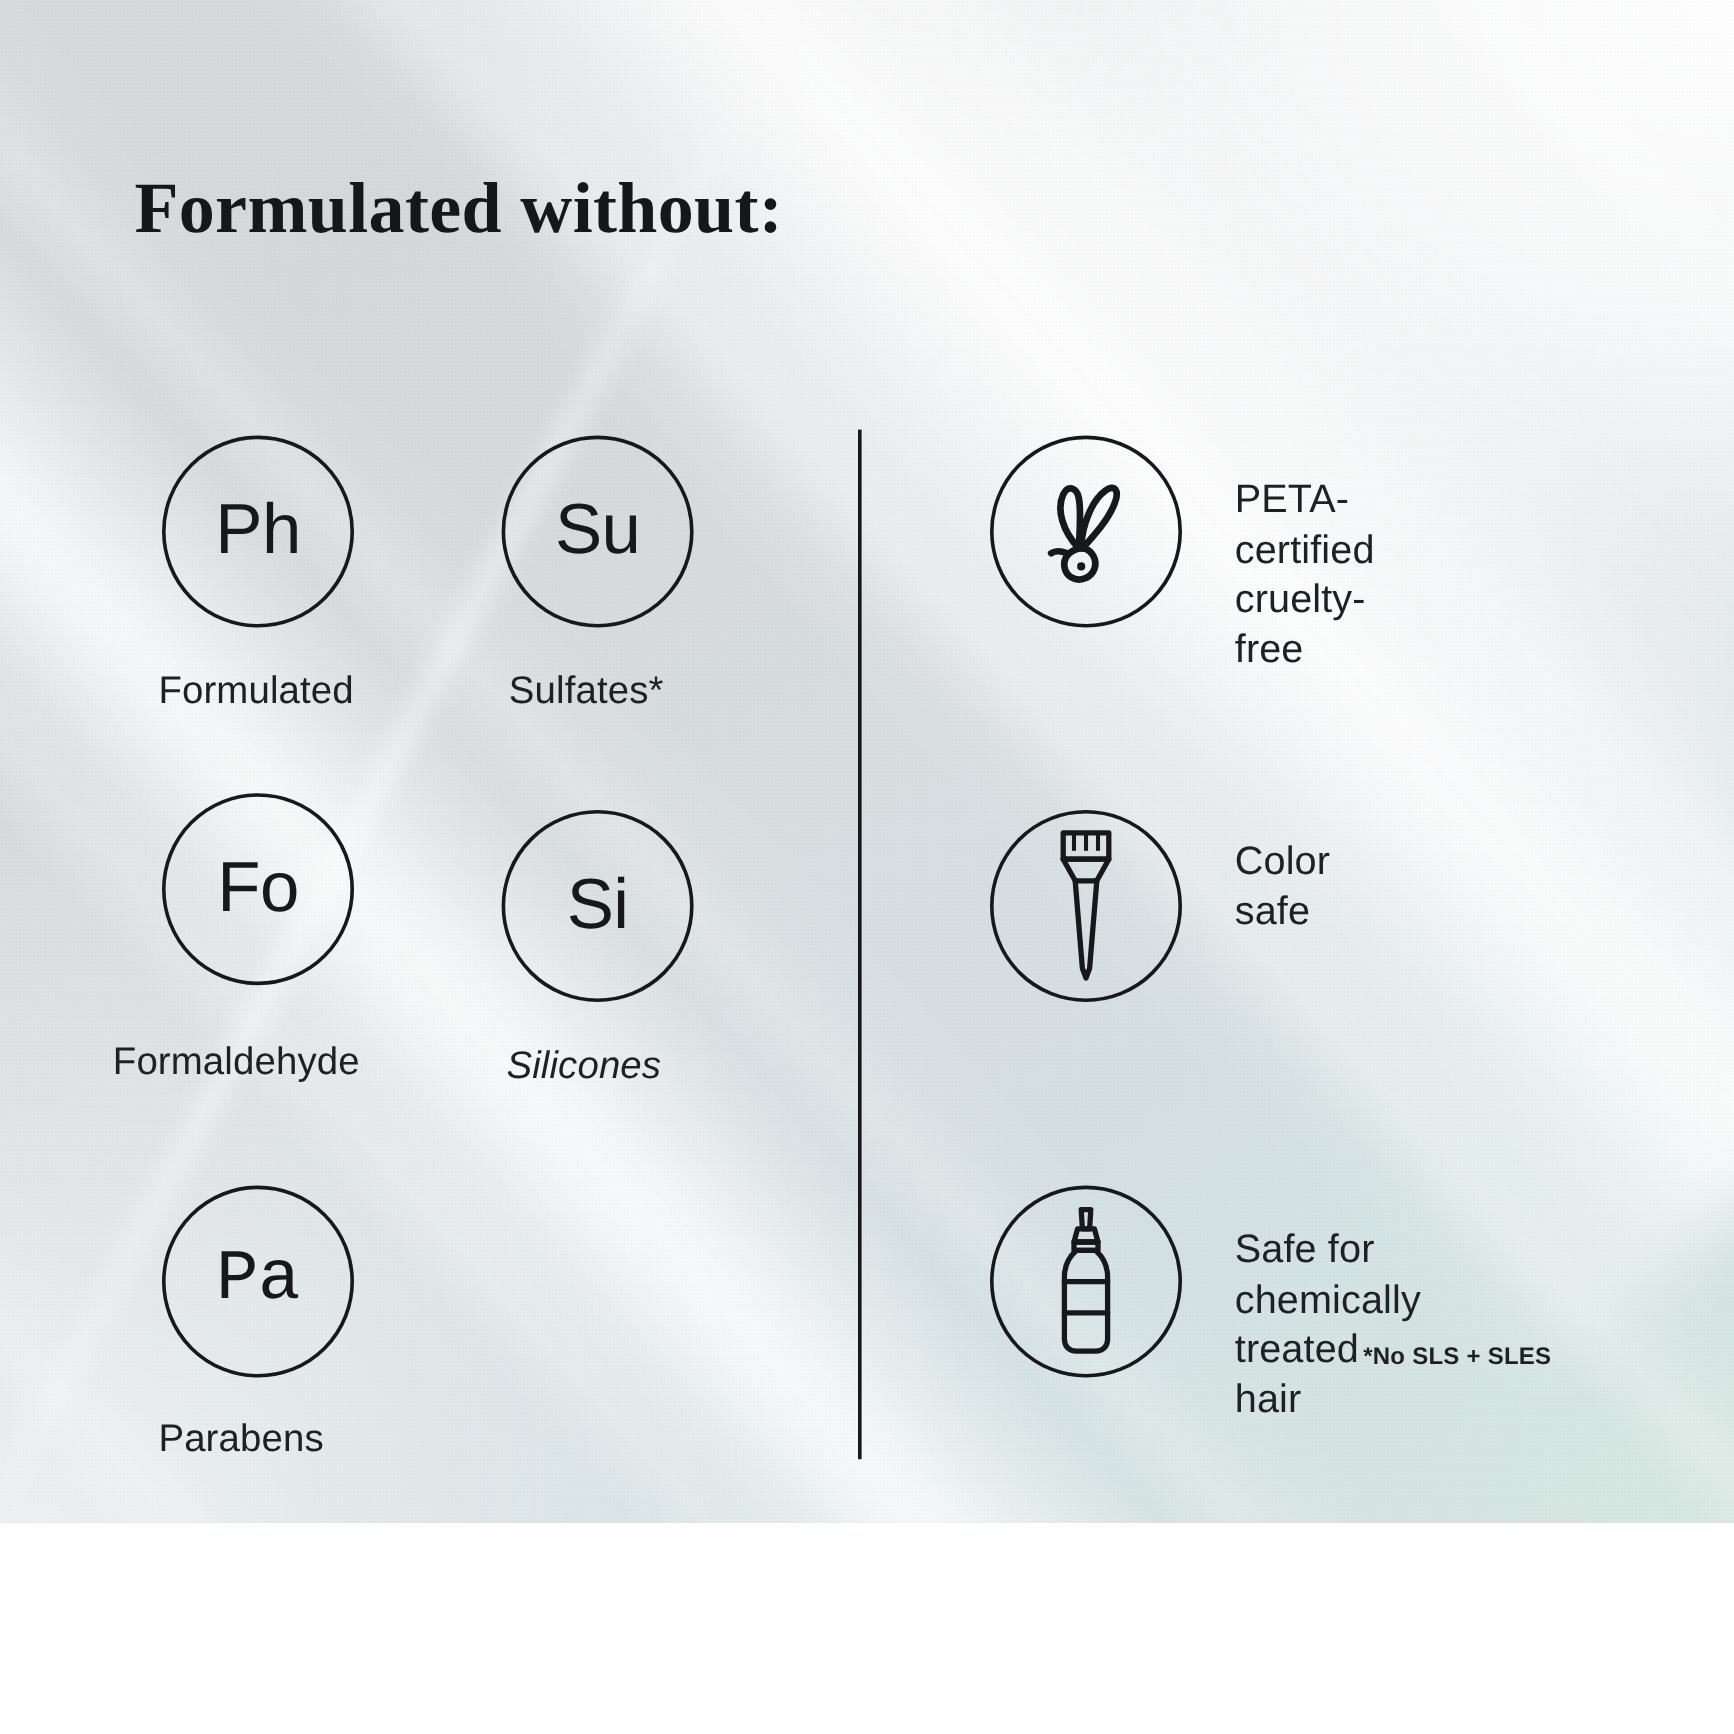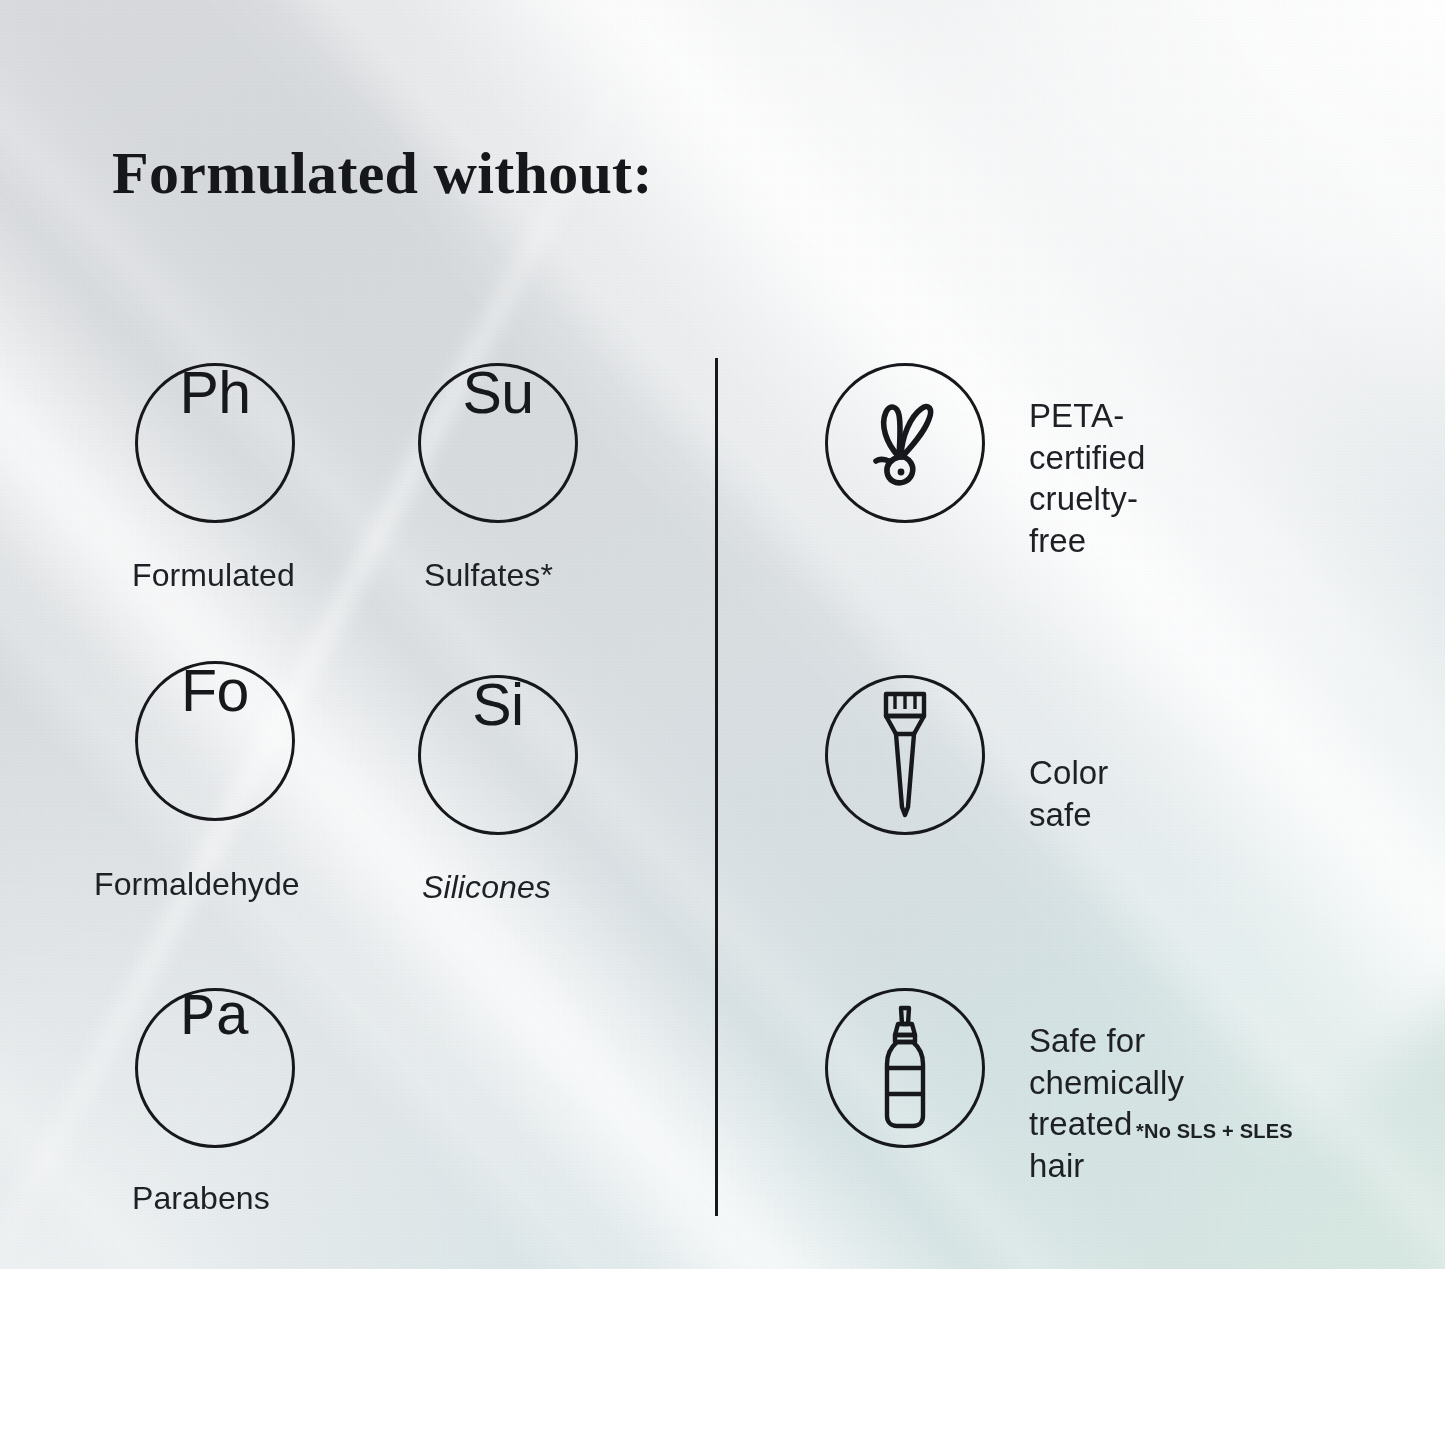--- a/index.html
+++ b/index.html
@@ -147,21 +147,21 @@
 
   
   .chip { position:absolute; }
 
   .chip-circle {
     position:absolute;
     width:160px; height:160px;
     border:3px solid #16181b;
     border-radius:50%;
     display:flex;
-    align-items:flex-start;
+    align-items:center;
     justify-content:center;
   }
 
   .chip-abbr {
     font-size:59px;
     font-weight:400;
     color:#16181b;
     letter-spacing:-0.5px;
     line-height:1;
     transform:translateY(-2px);
@@ -287,21 +287,21 @@
         <path d="M10 27 L48 27 L38 45 L20 45 Z"></path>
         <path d="M20 45 L26 118 L29 126 L32 118 L38 45"></path>
       </g>
       <g stroke="#16181b" stroke-width="3.4">
         <line x1="19" y1="6" x2="19" y2="20"></line>
         <line x1="29" y1="6" x2="29" y2="20"></line>
         <line x1="39" y1="6" x2="39" y2="20"></line>
       </g>
     </svg>
           </div>
-          <div class="feature-text" style="top: 752px;">Color safe</div>
+          <div class="feature-text" style="top: 696px;">Color safe</div>
         </div>
         <div class="feature">
           <div class="feature-circle" style="left: 825px; top: 988px;">
             <svg width="62" height="128" viewBox="0 0 62 128">
       <g fill="none" stroke="#16181b" stroke-width="4.4" stroke-linejoin="round" stroke-linecap="round">
         <path d="M27 4 L35 4 L34 20 L28 20 Z"></path>
         <path d="M24 20 L38 20 L41 31 L21 31 Z"></path>
         <path d="M21 31 L41 31 L41 38 L21 38 Z"></path>
         <path d="M23 38 C16 44 13 51 13 60 L13 112 C13 118 17 122 23 122 L39 122 C45 122 49 118 49 112 L49 60 C49 51 46 44 39 38 Z"></path>
         <line x1="13" y1="64" x2="49" y2="64"></line>

